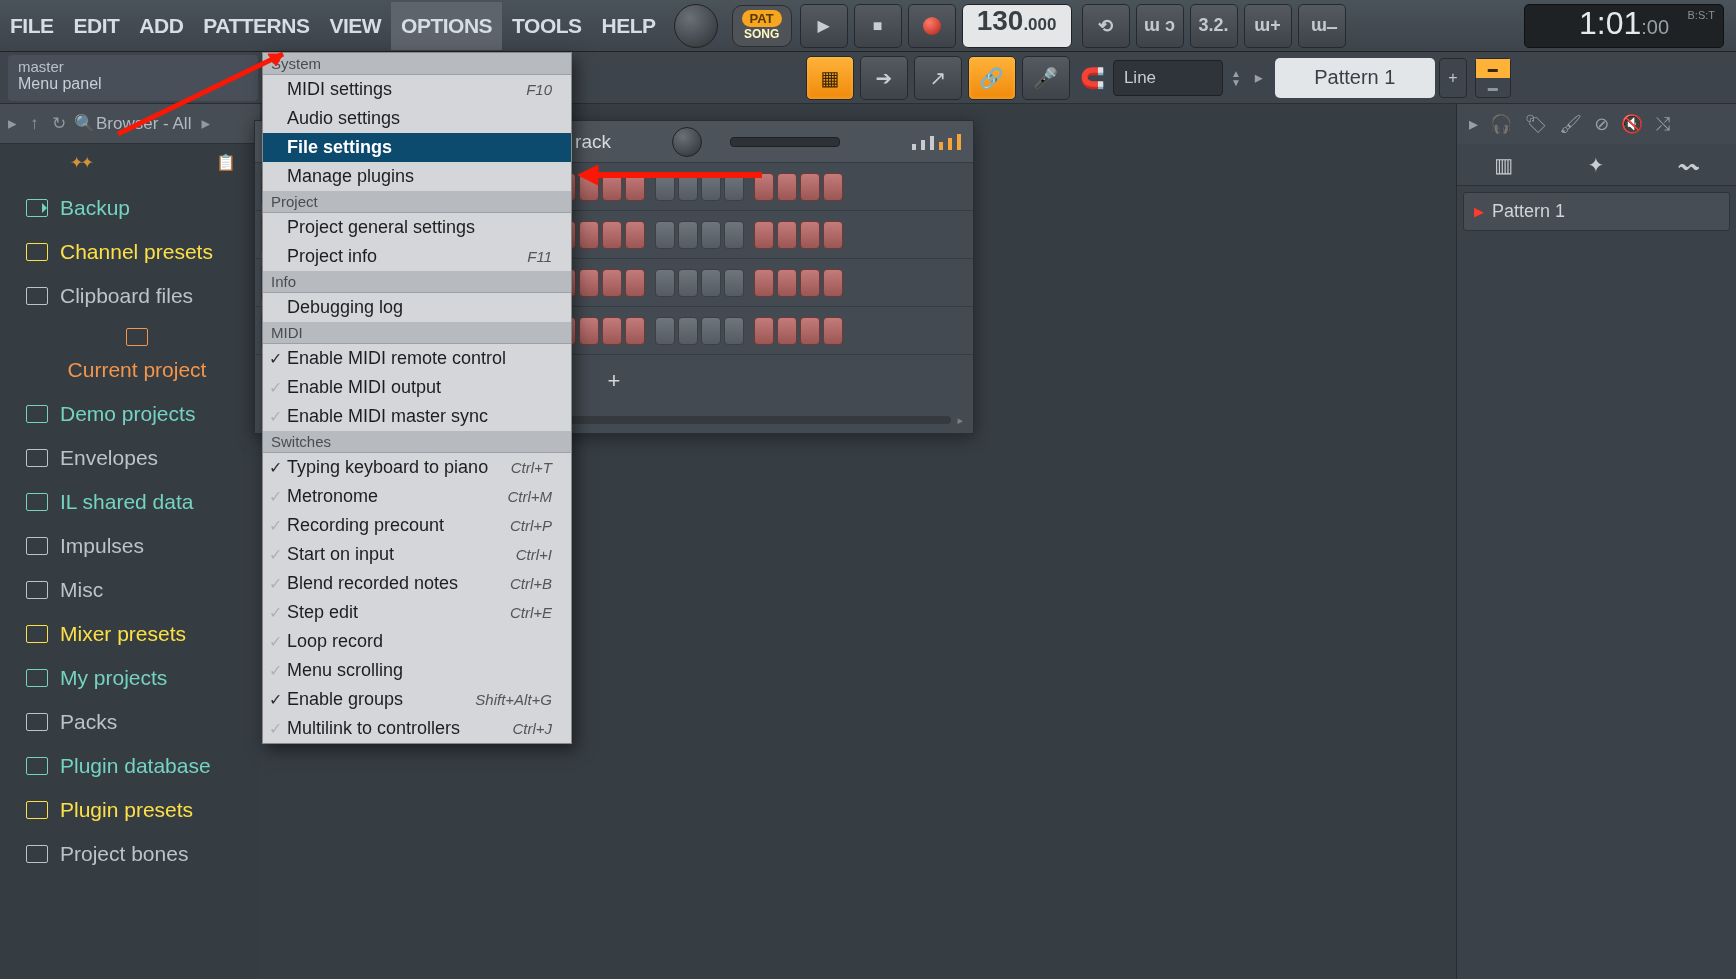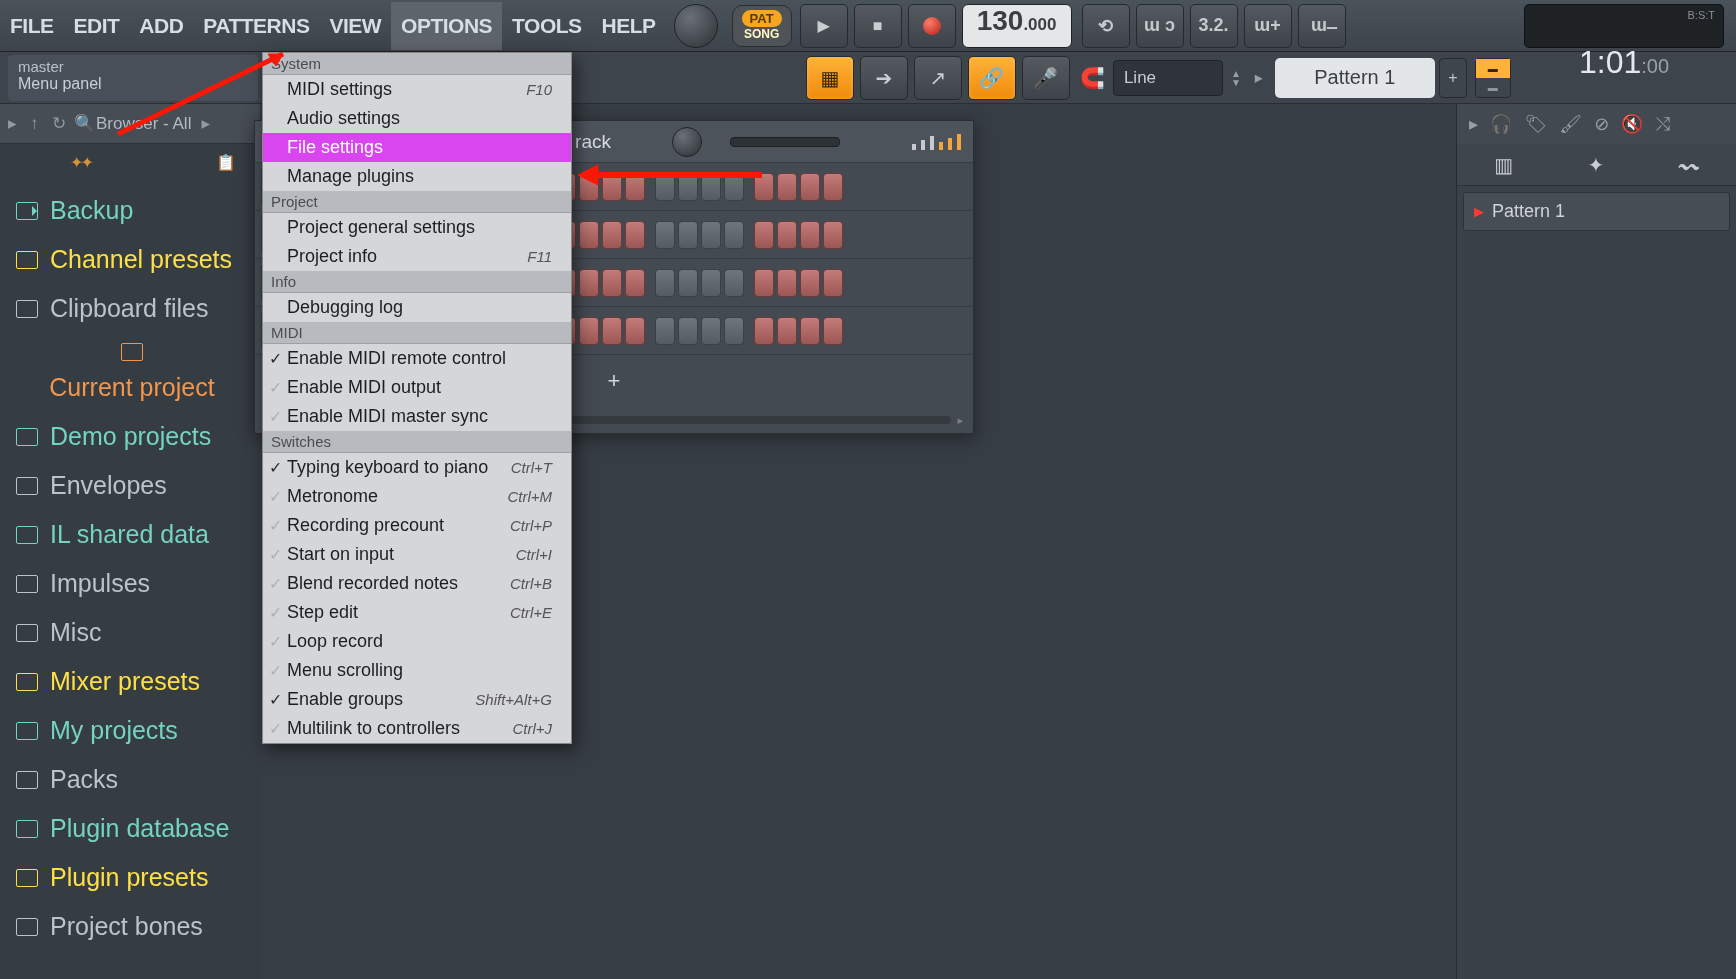--- a/index.html
+++ b/index.html
@@ -37,21 +37,21 @@
     .pl-switch { display:flex; flex-direction:column; width:36px; height:40px; background:#3f454c; border:1px solid #272b2f; margin-left:8px; border-radius:4px;}
     .pl-switch div{flex:1;display:flex;align-items:center;justify-content:center;font-size:10px;color:#8f969c;}
     .pl-switch .on{background:#ffb23a;color:#3a2600;}
 
     .main { display:flex; height: calc(100% - 104px);}
     .left-col { width: 260px; background:#353c42; display:flex; flex-direction:column;}
     .browser-hdr { height:40px; display:flex; align-items:center; gap:6px; padding:0 8px; background:#464d54; border-bottom:1px solid #2b3034; color:#b3bac1; font-size:17px;}
     .bhdr-ico{width:16px; opacity:.7;}
     .browser-tools{height:36px; display:flex; align-items:center; justify-content:space-between; padding:0 24px 0 70px; color:#d39339;}
     .tree { flex:1; overflow:auto; padding:6px 0;}
-    .tree-item { display:flex; align-items:center; gap:12px; padding:10px 12px 10px 16px; font-size:25px; cursor:pointer;}
+    .tree-item { display:flex; align-items:center; gap:12px; padding:10px 12px 10px 26px; font-size:21px; cursor:pointer;}
     .ti-icon { width:22px; height:18px; border:1.5px solid currentColor; border-radius:2px; position:relative;}
     .ti-icon.arrow::after{content:'';position:absolute;right:-5px;top:3px;border:5px solid transparent;border-left-color:currentColor;}
     .c-teal { color:#74d3c1; } .c-pink { color:#fde047; } .c-grey{color:#bcc3c9;} .c-orange{color:#f3954b;flex-direction:column;}
 
     .center { flex:1; position:relative; background:#363d43;}
     .right-col { width: 280px; background:#3a4148; border-left:1px solid #272c30;}
 
     .crack { position:absolute; left:0; top:0; width:720px; background:#4f565e; border:1px solid #2a2f34; box-shadow:0 4px 16px rgba(0,0,0,.4);}
     .crack-hdr { height:42px; display:flex; align-items:center; gap:10px; padding:0 12px; background:#4c535a; border-bottom:1px solid #363c41;}
     .all-btn { width:130px; height:30px; background:#262b30; border:1px solid #1a1e22; display:flex; align-items:center; padding:0 10px; color:#cfd4d9; font-size:16px; border-radius:3px; cursor:pointer; justify-content:space-between;}
@@ -71,21 +71,21 @@
     .step.b { background:linear-gradient(#c47b79,#9b5755); border-color:#6c3a38;}
     .add-row { height:52px; display:flex; align-items:center; justify-content:center; background:#434a51;}
     .add-row span{ color:#d1d6db; font-size:22px; }
     .scroll-row { height:26px; display:flex; align-items:center; background:#434a51; padding:0 10px; gap:6px;}
     .scroll-track{flex:1;height:8px;background:#353a3f;border-radius:4px;position:relative;}
     .scroll-thumb{position:absolute;left:0;width:80px;height:8px;background:#6b7279;border-radius:4px;}
 
     .dd-menu { position:absolute; left:262px; top:52px; width:310px; background:#d4d6d9; border:1px solid #888; box-shadow:4px 6px 16px rgba(0,0,0,.5); z-index:50;}
     .dd-header { background:#b7bbbf; color:#4a4d50; font-size:15px; padding:2px 8px; border-bottom:1px solid #9da0a4;}
     .dd-item { display:flex; align-items:center; padding:4px 19px 4px 24px; font-size:18px; color:#1c1e20; position:relative; cursor:pointer;}
-    .dd-item.hover { background:#d946ef; color:#fff;}
+    .dd-item.hover { background:#0c4a6e; color:#fff;font-weight:bold;}
     .dd-item .kb { margin-left:auto; font-size:15px; color:#555; font-style:italic;}
     .dd-check::before { content:'✓'; position:absolute; left:6px; font-size:16px; color:#2a2c2e;}
     .dd-uncheck::before { content:'✓'; position:absolute; left:6px; font-size:16px; color:#b0b0b0;}
 
     .right-tools{height:40px;display:flex;align-items:center;gap:12px;padding:0 12px;background:#424950;color:#989fa6;}
     .right-tools span{cursor:pointer;font-size:18px;}
     .right-tabs{height:42px;display:flex;align-items:center;justify-content:space-around;background:#3e454c;border-bottom:1px solid #2c3136;}
     .rtab{color:#c8cdd2;font-size:20px;cursor:pointer;}
     .pat-list{padding:6px;}
     .pat-item{display:flex;align-items:center;gap:8px;padding:8px 10px;background:#464d55;border:1px solid #2e3338;border-radius:3px;color:#cfd4d9;font-size:18px;cursor:pointer;}
@@ -130,21 +130,21 @@
   </div>
   <div class="tool-row" id="toolstrip">
       <div class="tool-btn">⟲</div>
       <div class="tool-btn">ɯ ɔ</div>
       <div class="tool-btn">3.2.</div>
       <div class="tool-btn">ɯ+</div>
       <div class="tool-btn">ɯ ̶</div>
     </div>
   <div class="time-disp">
     <span class="small">B:S:T</span>
-    <span style="font-size:32px;font-weight:300;margin-top:39px;">1:01</span>
+    <span style="font-size:32px;font-weight:300;">1:01</span>
     <span style="font-size:20px;color:#9aa0a6;">:00</span>
   </div>
 </div>
 
 <div class="secondbar">
   <div class="hint-box">
     <div class="l1">master</div>
     <div>Menu panel</div>
   </div>
   <div class="mode-row">

